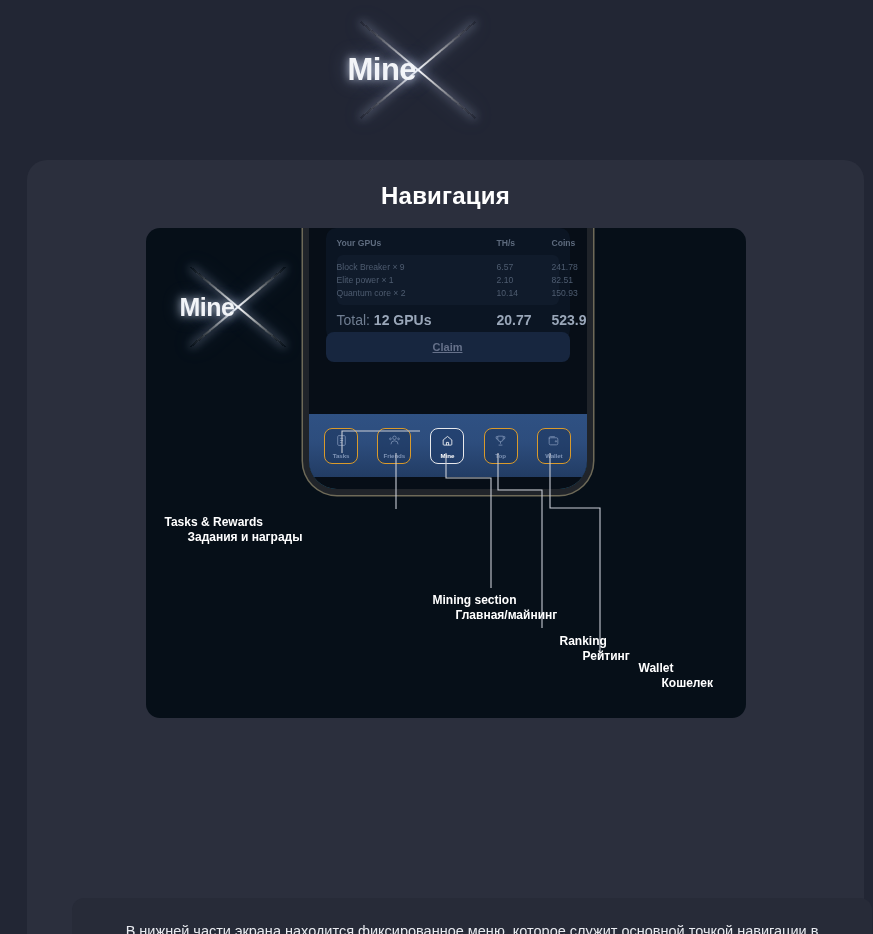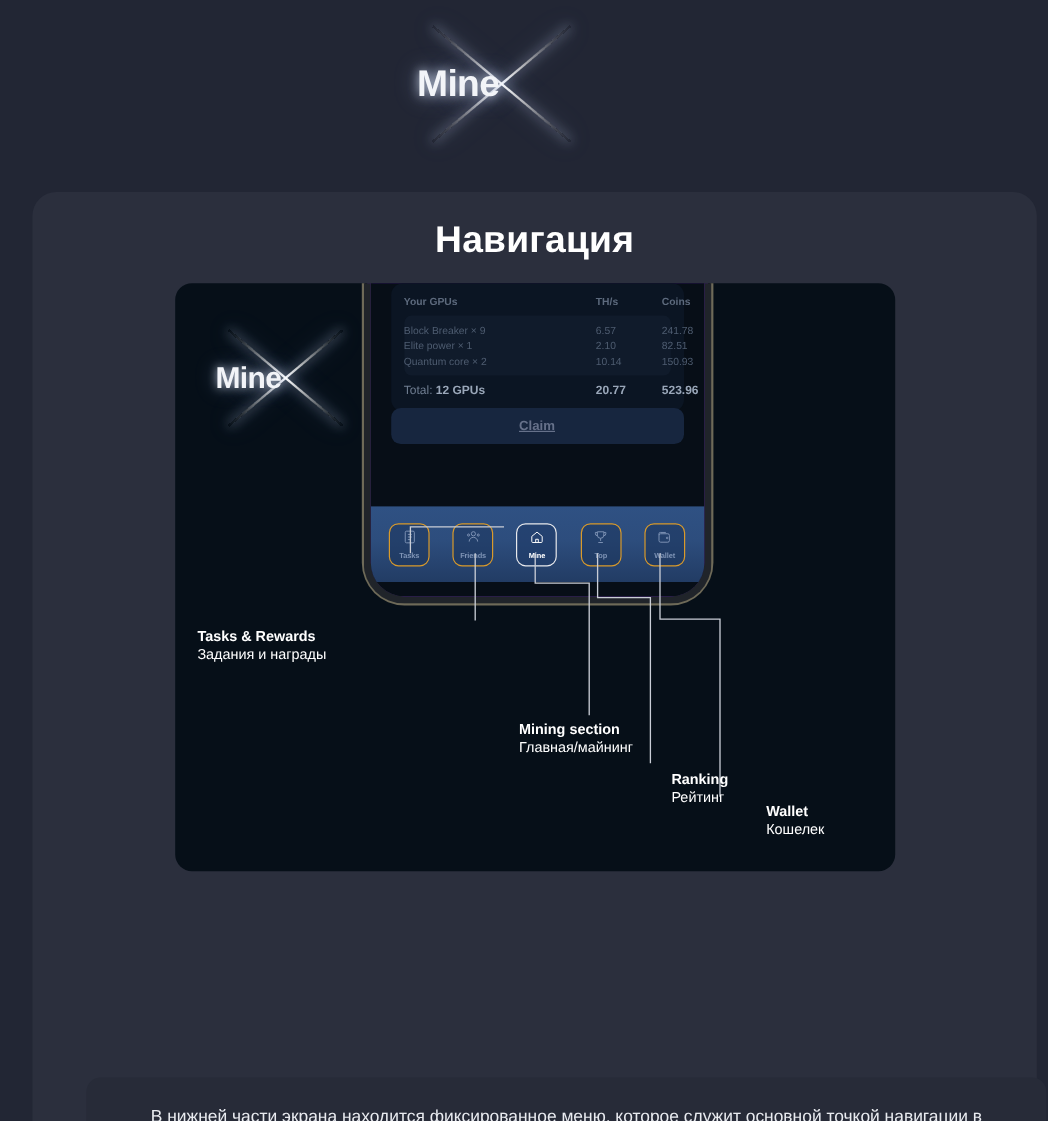--- a/index.html
+++ b/index.html
@@ -35,21 +35,21 @@
   
   .card {
     position: absolute; left: 27px; top: 160px;
     width: 837px; height: 775px;
     background: #2b2f3d;
     border-radius: 20px 20px 0 0;
     padding: 22px 30px 0 30px;
   }
   .card-title {
     text-align: center; color: #ffffff;
-    font-size: 31px; font-weight: 700; letter-spacing: .2px;
+    font-size: 24px; font-weight: 700; letter-spacing: .2px;
     margin-bottom: 18px;
   }
 
   
   .illus {
     position: relative;
     width: 600px; height: 490px; margin: 0 auto;
     background: #060f18;
     border-radius: 14px;
     overflow: hidden;
@@ -60,40 +60,40 @@
     left: 4px; top: 30px; font-size: 25px;
     text-shadow: 0 0 8px rgba(215,225,245,.8), 0 0 18px rgba(160,185,235,.4);
   }
   .illus-logo .spark { left: 62px; top: 44px; }
   .illus-logo .spark i.a, .illus-logo .spark i.b { width: 124px; height: 2px; left: -62px; }
 
   
   .phone {
     position: absolute; left: 157px; top: -18px;
     width: 290px; height: 285px;
-    background: #4c1d95;
+    background: #0ea5e9;
     border: 6px solid #20242a;
     border-top: none;
     border-radius: 0 0 34px 34px;
     box-shadow: 0 0 0 1.5px #6e6a58, inset 0 0 0 1.5px #3a3c40;
     overflow: hidden;
   }
   .phone-screen { position: absolute; inset: 0; background: #070e17; }
 
   .gpu-card {
     position: absolute; left: 17px; top: 18px; right: 17px;
     background: #0b1523; border-radius: 10px; padding: 10px 11px 12px 11px;
   }
   .gpu-head, .gpu-row, .gpu-total {
     display: flex; align-items: center; font-size: 8.6px;
   }
   .gpu-head { color: #5d6a7d; font-weight: 600; padding-bottom: 7px; }
   .gpu-body { background: #101b2b; border-radius: 6px; padding: 5px 0; }
   .gpu-row { color: #4e5c70; padding: 1.6px 0; }
-  .gpu-total { color: #6f7d91; padding-top: 7px; font-size: 10px; align-items: flex-end; }
+  .gpu-total { color: #6f7d91; padding-top: 7px; font-size: 14px; align-items: flex-end; }
   .gpu-total b, .gpu-total .v { color: #9aa7b9; font-weight: 700; }
   .c-name { flex: 0 0 133px; }
   .c-th   { flex: 0 0 55px; margin-left: 27px; }
   .c-coin { flex: 1; }
 
   .claim-btn {
     position: absolute; left: 17px; right: 17px; top: 122px; height: 30px;
     background: #17263f; border-radius: 8px;
     display: flex; align-items: center; justify-content: center;
     color: #66718a; font-size: 11px; font-weight: 700; text-decoration: underline;
@@ -117,21 +117,21 @@
   .nav-item svg { width: 13px; height: 13px; stroke: #7e93b5; fill: none; stroke-width: 1.5; }
   .nav-item.active svg { stroke: #ffffff; }
   .nav-label { font-size: 6.2px; font-weight: 700; color: #7e93b5; letter-spacing: -.1px; }
   .nav-item.active .nav-label { color: #ffffff; }
 
   
   .callouts { position: absolute; inset: 0; pointer-events: none; }
   .callouts path { fill: none; stroke: #c9cdd6; stroke-width: 1.1px; }
 
   .lbl { position: absolute; color: #ffffff; font-size: 12px; font-weight: 700; line-height: 15px; }
-  .lbl .ru { font-weight: 400; }
+  .lbl .ru { font-weight: 700; margin-left: 23px; }
   .lbl-tasks    { left: 19px;  top: 287px; }
   .lbl-referral { left: 137px; top: 325px; }
   .lbl-mining   { left: 287px; top: 365px; }
   .lbl-ranking  { left: 414px; top: 406px; }
   .lbl-wallet   { left: 493px; top: 433px; }
 
   
   .desc {
     position: absolute; left: 45px; top: 738px; width: 800px;
     background: #272b38; border-radius: 12px;

